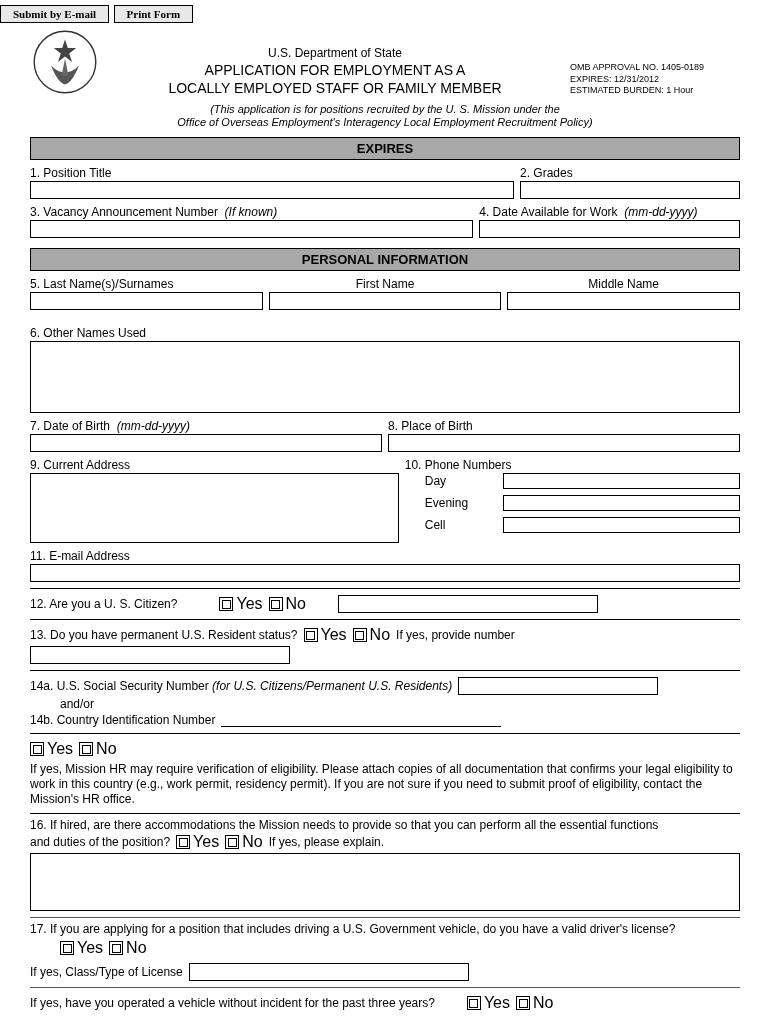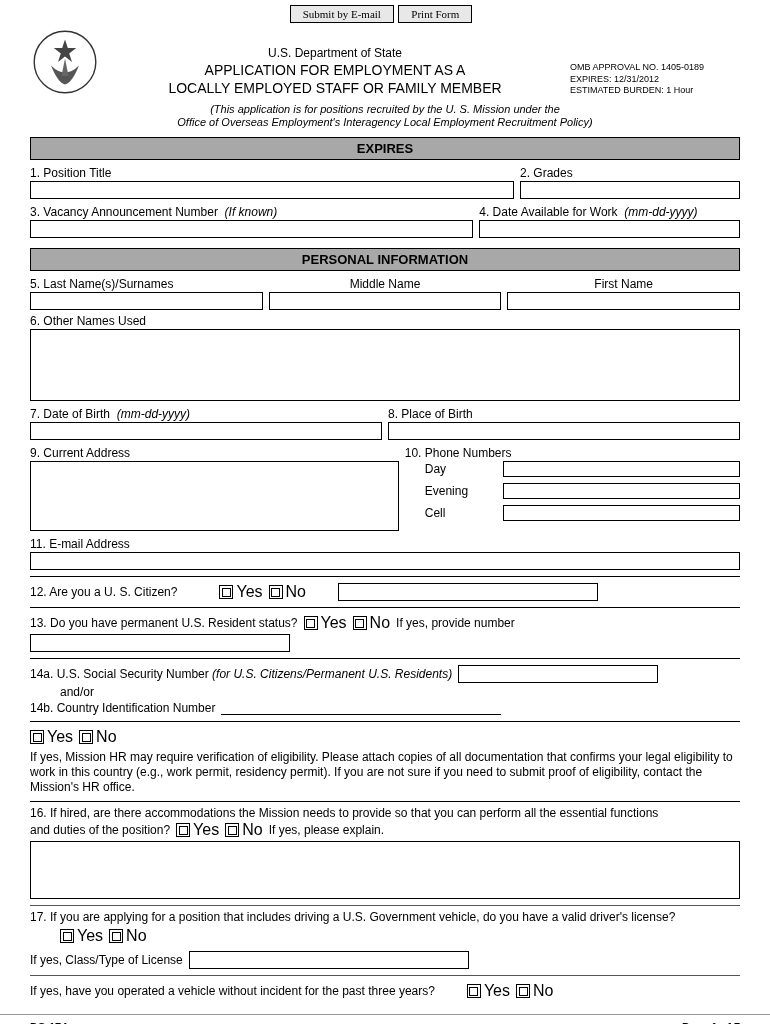--- a/index.html
+++ b/index.html
@@ -1,17 +1,17 @@
 <!DOCTYPE html>
 <html><head>
 <meta charset="utf-8">
 <style>
   * { box-sizing: border-box; margin: 0; padding: 0; }
   body { font-family: Arial, sans-serif; background: #fff; width: 770px; }
-  .top-buttons { text-align: center; padding: 4px 20px 0 12px; }
+  .top-buttons { text-align: left; padding: 4px 20px 0 0; font-weight: bold; }
   .top-btn { display:inline-block; border:1px solid #000; background:#e8e8e8; font-size:11px; padding:2px 12px; font-family: "Times New Roman", serif; cursor:pointer; }
   .page { padding: 0 30px 10px 30px; }
   .header-row { display:flex; align-items:flex-end; }
   .seal { width:70px; height:70px; flex:0 0 70px; margin-top:4px; }
   .seal svg { width:100%; height:100%; }
   .header-center { flex:1; text-align:center; }
   .dept { font-size:12px; margin-bottom:2px; }
   .title { font-size:14px; font-weight:normal; line-height:1.25; }
   .omb { font-size:9px; line-height:1.3; text-align:left; width:170px; flex:0 0 170px; margin-top:4px;}
   .subtitle { font-style:italic; font-size:11px; text-align:center; margin-top:6px; line-height:1.2; }
@@ -96,30 +96,30 @@
   </div>
 
   <div class="section-head" style="margin-top:10px">PERSONAL INFORMATION</div>
 
   <div class="row">
     <div class="col">
       <div class="lbl">5.  Last Name(s)/Surnames</div>
       <div class="field"></div>
     </div>
     <div class="col">
+      <div class="lbl" style="text-align:center">First Name</div>
+      <div class="field"></div>
+    </div>
+    <div class="col">
       <div class="lbl" style="text-align:center">Middle Name</div>
       <div class="field"></div>
     </div>
-    <div class="col">
-      <div class="lbl" style="text-align:center">First Name</div>
-      <div class="field"></div>
-    </div>
-  </div>
-
-  <div style="margin-top:4px">
+  </div>
+
+  <div style="margin-top:16px">
     <div class="lbl">6. Other Names Used</div>
     <div class="field field-tall"></div>
   </div>
 
   <div class="row">
     <div class="col">
       <div class="lbl"><span>7. Date of Birth</span> &nbsp;<span class="ital">(mm-dd-yyyy)</span></div>
       <div class="field"></div>
     </div>
     <div class="col">

